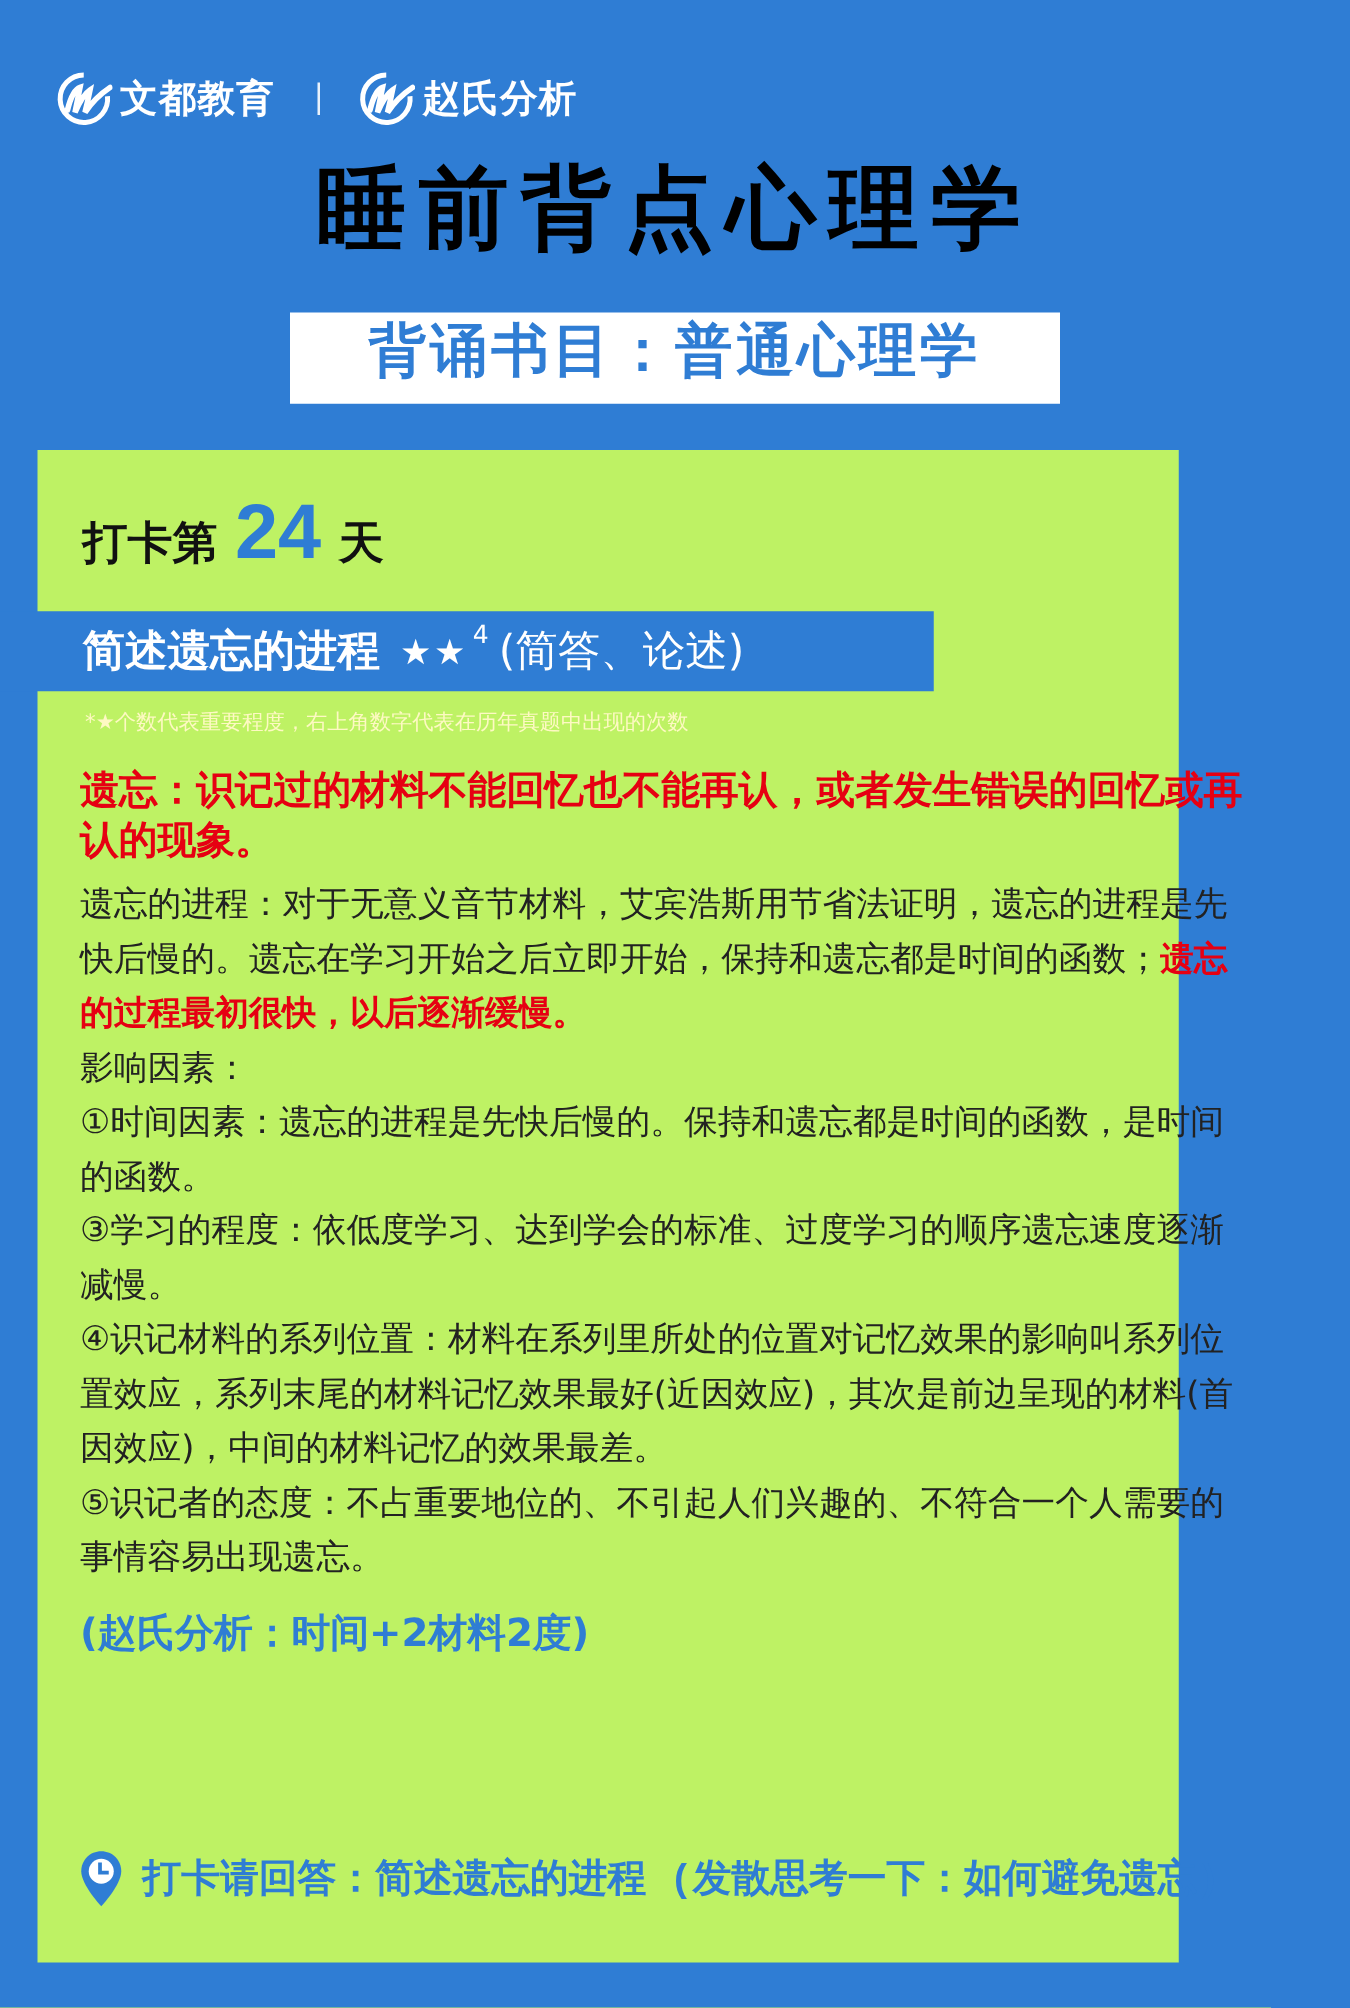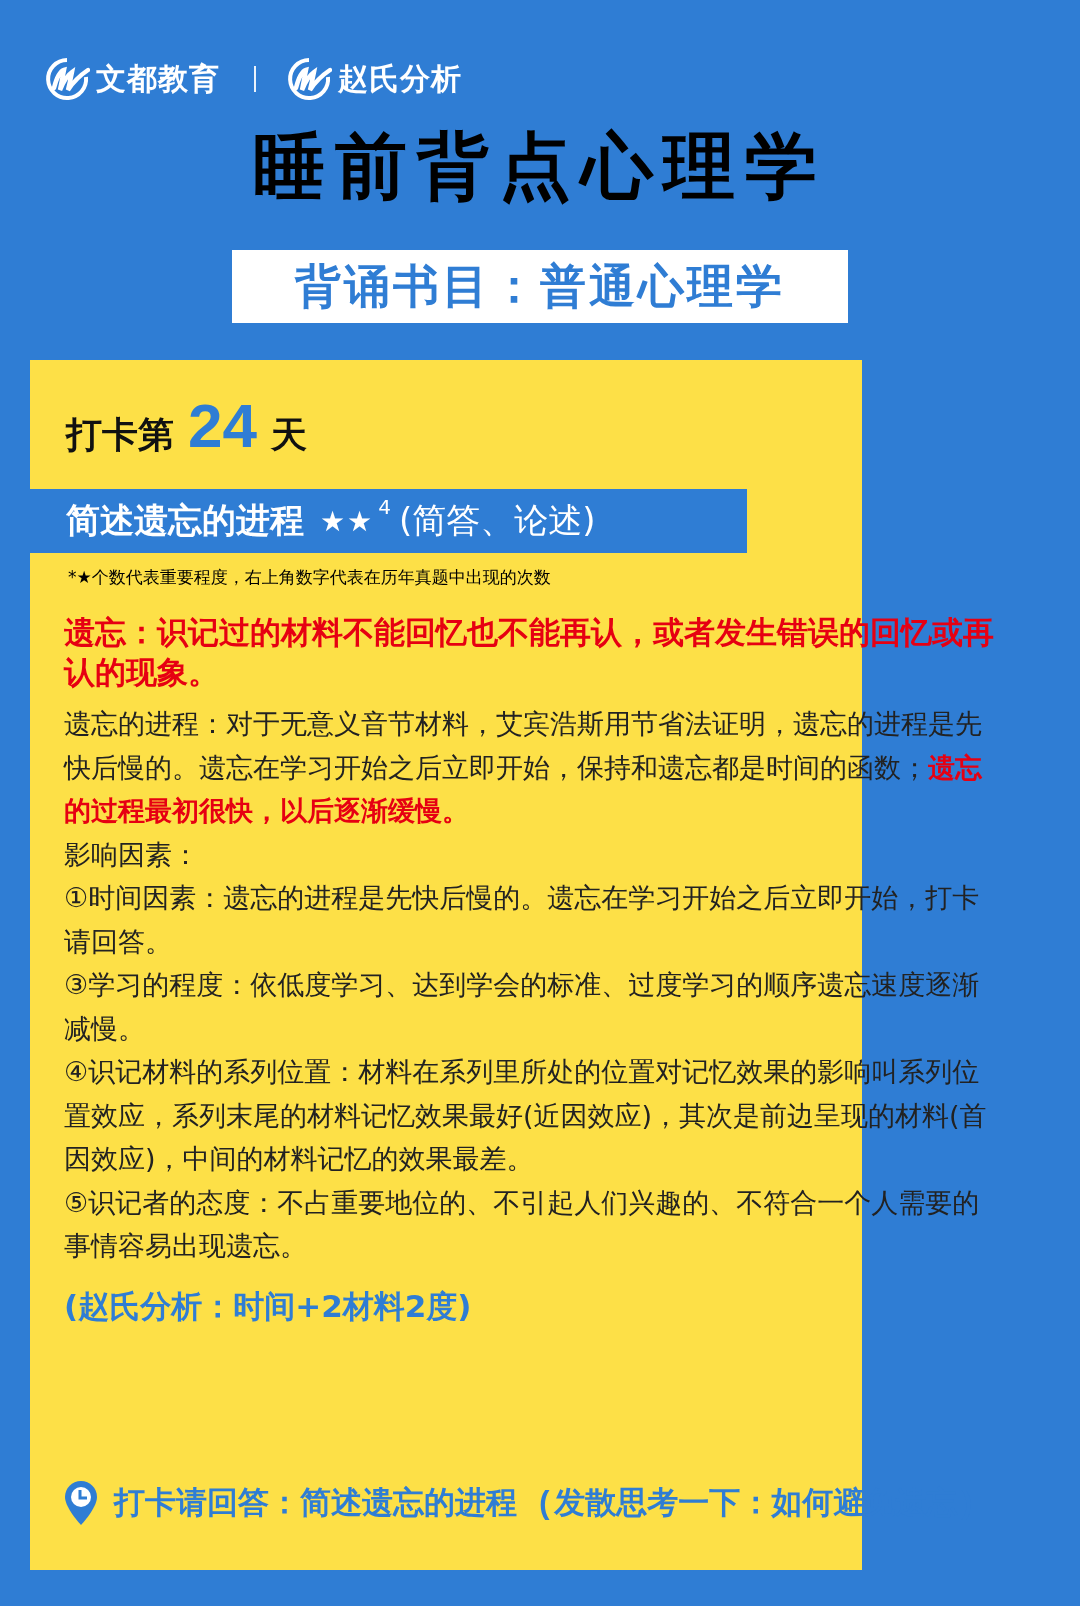--- a/index.html
+++ b/index.html
@@ -18,27 +18,27 @@
   .logo-text { font-size: 30px; font-weight: bold; margin-left: 6px; letter-spacing: 1px; }
   .logo-sep { width: 2px; height: 26px; background: #fff; margin: 0 30px 0 34px; opacity: 0.9; }
 
   .main-title {
     position: absolute; left: 0; width: 1080px; top: 108px;
     text-align: center; color: #000000;
     font-size: 72px; font-weight: bold; letter-spacing: 10px; line-height: 116px;
   }
   .subtitle-box {
     position: absolute; left: 232px; top: 250px; width: 616px; height: 73px;
-    background: #fff; display: flex; align-items: center; justify-content: center;
+    background: #fff; display: flex; justify-content: center;
   }
   .subtitle-text { color: #2f7dd4; font-size: 46px; font-weight: bold; letter-spacing: 3px; }
 
   .card {
-    position: absolute; left: 30px; top: 360px; width: 832px; height: 1210px;
-    background: #fde047;
+    position: absolute; left: 30px; top: 360px; width: 913px; height: 1210px;
+    background: #bef264;
   }
   .day-row {
     position: absolute; left: 36px; top: 30px; display: flex; align-items: baseline;
   }
   .day-pre, .day-post { font-size: 36px; font-weight: bold; color: #111; }
   .day-num { font-size: 62px; font-weight: bold; color: #2f7dd4; margin: 0 14px; font-family: "Liberation Sans", sans-serif; }
   .motto {
     position: absolute; right: 44px; top: 42px; font-size: 34px; color: #111;
     font-family: "DejaVu Serif", serif; font-style: italic; letter-spacing: 4px;
   }
@@ -46,21 +46,21 @@
   .banner {
     position: absolute; left: 0px; top: 489px; width: 747px; height: 64px;
     background: #2f7dd4; display: flex; align-items: center; color: #fff;
   }
   .banner-title { font-size: 34px; font-weight: bold; margin-left: 66px; }
   .banner-stars { font-size: 28px; margin-left: 16px; letter-spacing: 2px; }
   .banner-sup { font-size: 20px; position: relative; top: -14px; margin-left: 4px; }
   .banner-type { font-size: 34px; margin-left: 8px; }
 
   .note {
-    position: absolute; left: 68px; top: 566px; font-size: 17px; color: #000000;
+    position: absolute; left: 68px; top: 566px; font-size: 17px; color: #fef9c3;
   }
   .content {
     position: absolute; left: 64px; top: 612px; width: 930px;
   }
   .definition {
     color: #e60012; font-size: 31px; font-weight: bold; line-height: 40px; margin: 0 0 10px 0;
   }
   .para { font-size: 27px; line-height: 43.5px; color: #222; margin: 0; }
   .para .hl { color: #e60012; font-weight: bold; }
   .analysis {
@@ -113,21 +113,21 @@
   <span class="banner-sup">4</span>
   <span class="banner-type">(简答、论述)</span>
 </div>
 
 <div class="note">*★个数代表重要程度，右上角数字代表在历年真题中出现的次数</div>
 
 <div class="content">
   <p class="definition">遗忘：识记过的材料不能回忆也不能再认，或者发生错误的回忆或再认的现象。</p>
   <p class="para"><span>遗忘的进程：对于无意义音节材料，艾宾浩斯用节省法证明，遗忘的进程是先快后慢的。遗忘在学习开始之后立即开始，保持和遗忘都是时间的函数；</span><span class="hl">遗忘的过程最初很快，以后逐渐缓慢。</span></p>
   <p class="para">影响因素：</p>
-  <p class="para">①时间因素：遗忘的进程是先快后慢的。遗忘在学习开始之后立即开始，打卡请回答。</p>
+  <p class="para">①时间因素：遗忘的进程是先快后慢的。保持和遗忘都是时间的函数，是时间的函数。</p>
   <p class="para">③学习的程度：依低度学习、达到学会的标准、过度学习的顺序遗忘速度逐渐减慢。</p>
   <p class="para">④识记材料的系列位置：材料在系列里所处的位置对记忆效果的影响叫系列位置效应，系列末尾的材料记忆效果最好(近因效应)，其次是前边呈现的材料(首因效应)，中间的材料记忆的效果最差。</p>
   <p class="para">⑤识记者的态度：不占重要地位的、不引起人们兴趣的、不符合一个人需要的事情容易出现遗忘。</p>
   <div class="analysis">(赵氏分析：时间+2材料2度)</div>
 </div>
 
 <div class="prompt">
   <svg viewBox="0 0 34 46">
     <path d="M17 1 C8 1 1 8 1 17 C1 28 17 45 17 45 C17 45 33 28 33 17 C33 8 26 1 17 1 Z" fill="#2f7dd4"></path>
     <circle cx="17" cy="17" r="10" fill="#fff"></circle>

